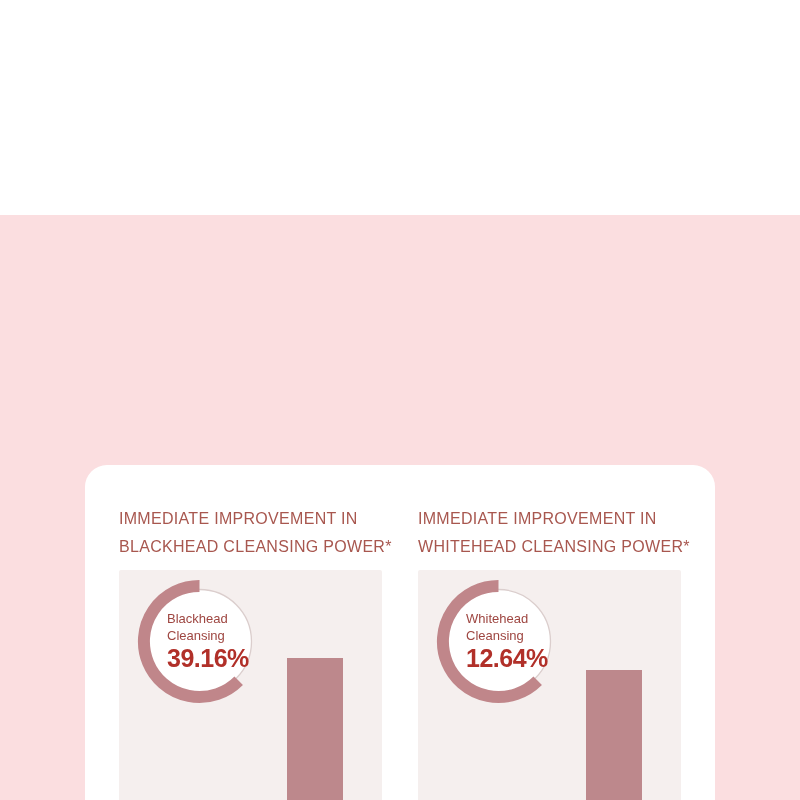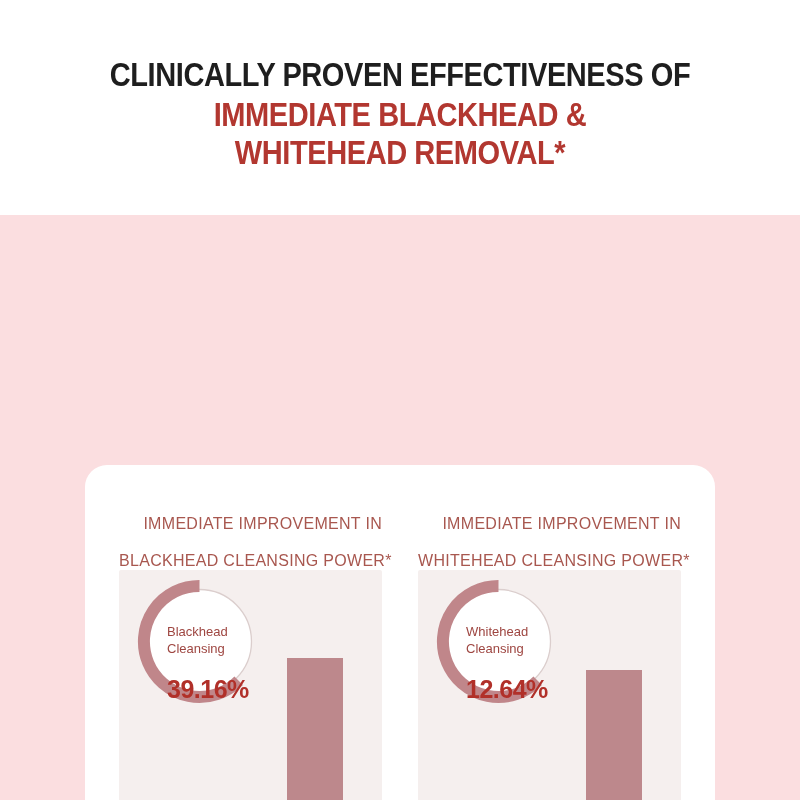--- a/index.html
+++ b/index.html
@@ -23,47 +23,42 @@
   
   .pink-section { position: absolute; left: 0; top: 215px; width: 800px; height: 585px; background: #fbdee0; }
   .card {
     position: absolute; left: 85px; top: 250px; width: 630px; height: 433px;
     background: #ffffff; border-radius: 22px;
   }
   .col { position: absolute; top: 40px; width: 263px; }
   .col-left { left: 34px; }
   .col-right { left: 333px; }
   .card-heading {
-    width: 263px; height: 52px; text-align: right;
-    color: #a8574f; font-size: 16px; line-height: 37px; font-weight: 500;
+    width: 263px; height: 52px; text-align: left;
+    color: #a8574f; font-size: 16px; line-height: 28px; font-weight: 500;
     letter-spacing: 0.3px; white-space: pre;
   }
   .chart-area {
     position: relative; margin-top: 13px; width: 263px; height: 293px;
     background: #f5efee; border-radius: 2px;
   }
   
   .donut { position: absolute; left: 18px; top: 9px; width: 125px; height: 125px; }
   .donut svg { display: block; }
   .donut-text { position: absolute; left: 30px; top: 31px; }
-  .donut-label { color: #9e4641; font-size: 13px; line-height: 17px; white-space: pre-line; margin-top: 13px; }
-  .donut-value { color: #b13029; font-size: 25px; font-weight: 700; letter-spacing: -0.5px; margin-top: 18px; }
+  .donut-label { color: #9e4641; font-size: 13px; line-height: 17px; white-space: pre-line; }
+  .donut-value { color: #b13029; font-size: 25px; font-weight: 700; letter-spacing: -0.5px; margin-top: 0; }
   .bar { position: absolute; bottom: 49px; }
   .bar-after { left: 168px; width: 56px; background: #bd888c; }
 </style>
 </head>
 <body>
 
 <div class="page">
 
-  <div class="top-section">
-    <div class="title-line title-dark">CLINICALLY PROVEN EFFECTIVENESS OF</div>
-    <div class="title-line title-red2">IMMEDIATE BLACKHEAD &amp;</div>
-    <div class="title-line title-red3">WHITEHEAD REMOVAL*</div>
-  </div>
 
   <div class="pink-section">
     <div class="card">
 
       <div class="col col-left">
         <div class="card-heading">IMMEDIATE IMPROVEMENT IN
 BLACKHEAD CLEANSING POWER*</div>
         <div class="chart-area">
           <div class="donut">
             <svg width="125" height="125" viewBox="-62.5 -62.5 125 125">

